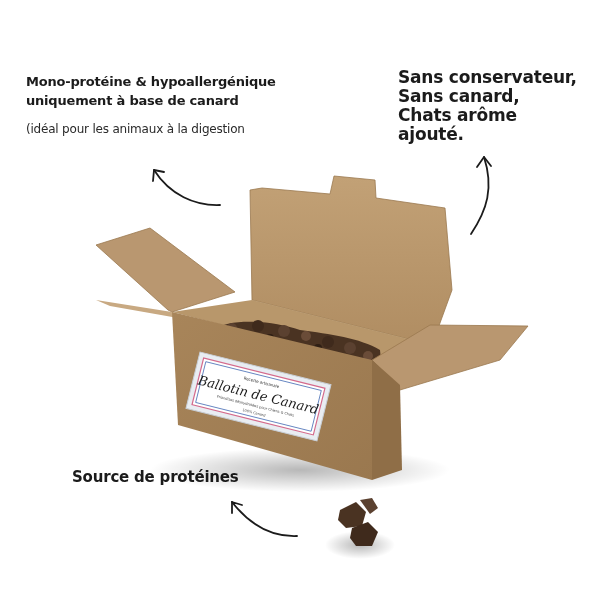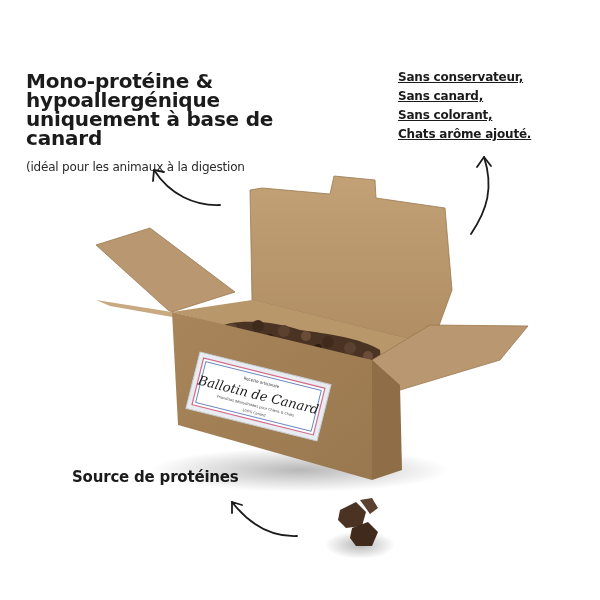--- a/index.html
+++ b/index.html
@@ -1,40 +1,39 @@
 <!DOCTYPE html>
 <html><head>
 <meta charset="utf-8">
 <style>
   html, body { margin:0; padding:0; background:#ffffff; }
   body { width:600px; height:600px; position:relative; overflow:hidden;
          font-family:"DejaVu Sans", sans-serif; color:#1b1b1b; }
   .caption { position:absolute; margin:0; }
-  .title-lg { font-size:20px; font-weight:bold; line-height:19px; letter-spacing:-0.2px; }
+  .title-lg { font-size:13px; font-weight:bold; line-height:19px; letter-spacing:-0.2px; }
   .sub { font-size:12px; line-height:14px; color:#2a2a2a; letter-spacing:-0.2px; }
   #cap-mono { left:26px; top:72px; width:300px; }
   #cap-mono .sub { margin-top:12px; }
   #cap-sans { left:398px; top:68px; width:190px; }
-  #cap-sans .title-lg { font-size:12px; line-height:19px; font-weight:bold;text-decoration:underline; }
+  #cap-sans .title-lg { font-size:17px; line-height:19px; font-weight:bold; }
   #cap-source { left:72px; top:468px; font-size:15px; font-weight:bold; letter-spacing:-0.2px; }
   svg.art { position:absolute; left:0; top:0; }
 </style>
 </head>
 <body>
 
 <div class="caption" id="cap-mono">
   <div class="title-lg">Mono-protéine &amp; hypoallergénique</div>
   <div class="title-lg">uniquement à base de canard</div>
   <div class="sub">(idéal pour les animaux à la digestion</div>
 </div>
 
 <div class="caption" id="cap-sans">
   <div class="title-lg">Sans conservateur,</div>
   <div class="title-lg">Sans canard,</div>
-  <div class="title-lg">Sans colorant,</div>
   <div class="title-lg">Chats arôme ajouté.</div>
 </div>
 
 <div class="caption" id="cap-source">Source de protéines</div>
 
 <svg class="art" width="600" height="600" viewBox="0 0 600 600">
   <defs>
     <radialGradient id="shadow" cx="50%" cy="50%" r="50%">
       <stop offset="0%" stop-color="#000" stop-opacity="0.28"></stop>
       <stop offset="100%" stop-color="#000" stop-opacity="0"></stop>

